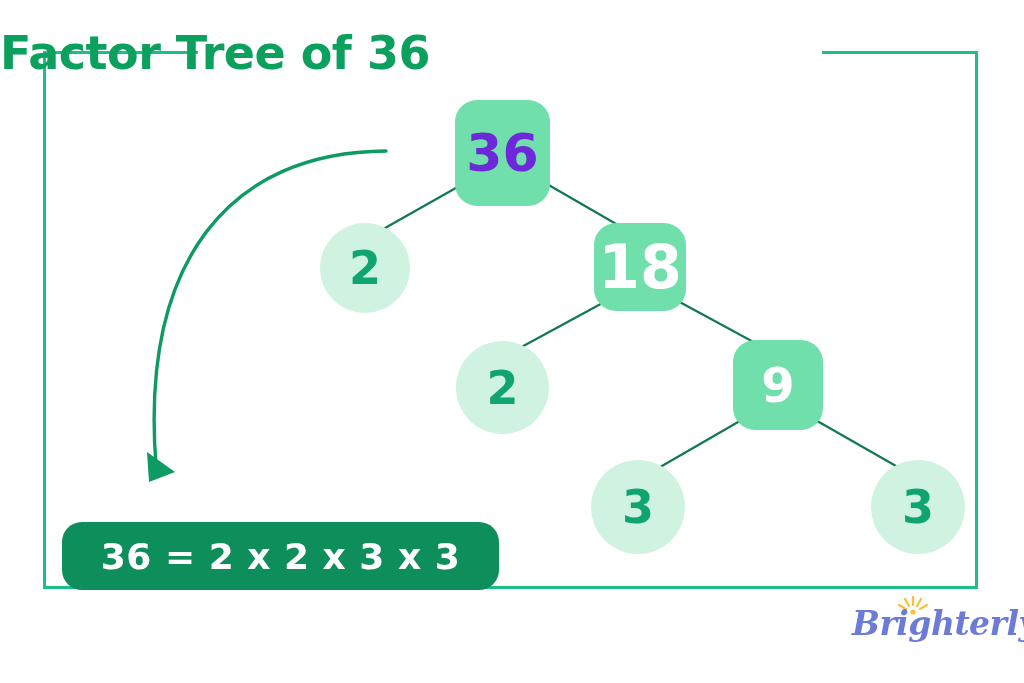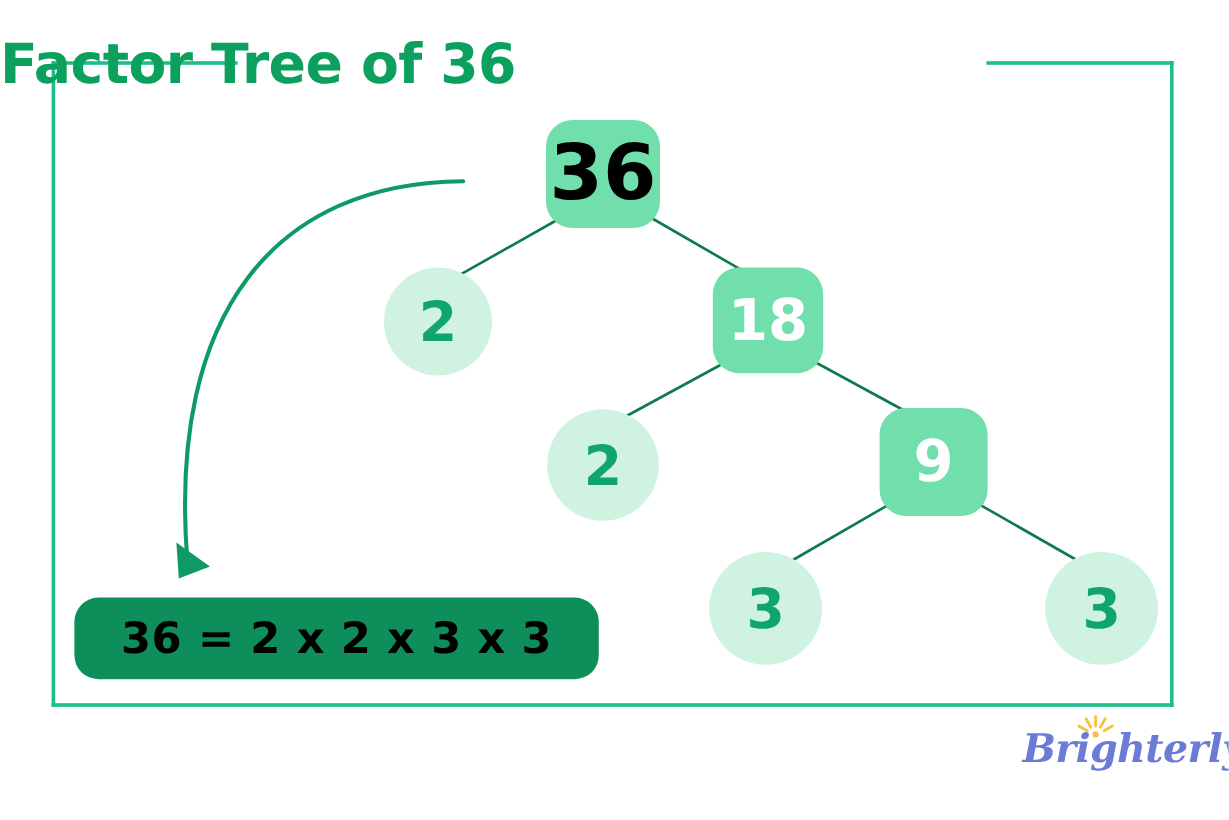--- a/index.html
+++ b/index.html
@@ -77,29 +77,29 @@
     background: #CFF3E0;
     border-radius: 50%;
     color: #11A濃;
     color: #10A56E;
   }
 
   
   .result-badge {
     position: absolute;
     left: 62px;
-    top: 498px;
+    top: 522px;
     width: 437px;
     height: 68px;
     background: #0E8E5A;
     border-radius: 20px;
     display: flex;
     align-items: center;
     justify-content: center;
-    color: #000000;
+    color: #ffffff;
     font-size: 36px;
     font-weight: bold;
     font-family: "DejaVu Sans", sans-serif;
     letter-spacing: 0.5px;
     box-sizing: border-box;
   }
 
   
   .logo {
     position: absolute;
@@ -151,27 +151,27 @@
         <line x1="745" y1="418" x2="655" y2="470" stroke="#12794F" stroke-width="2.2" stroke-linecap="round"></line>
         <line x1="812" y1="418" x2="903" y2="470" stroke="#12794F" stroke-width="2.2" stroke-linecap="round"></line>
       </g>
     <g id="arrow-group">
       <path id="arrow-path" fill="none" stroke="#0E9A63" stroke-width="3.4" stroke-linecap="round" d="M 386 151 C 230 152 140 260 156 466"></path>
       <polygon id="arrow-head" fill="#0E9A63" points="149,482 147,452 175,472"></polygon>
     </g>
   </svg>
 
   <div id="node-layer">
-      <div class="node composite" style="left: 455px; top: 100px; width: 95px; height: 90px; font-size: 64px; background: rgb(113, 223, 171); color: #000000;">
+      <div class="node composite" style="left: 455px; top: 100px; width: 95px; height: 106px; font-size: 52px; background: rgb(113, 223, 171); color: #6d28d9;">
         <span>36</span>
       </div>
       <div class="node prime" style="left: 320px; top: 223px; width: 90px; height: 90px; font-size: 46px; background: rgb(207, 243, 224); color: rgb(16, 165, 110);">
         <span>2</span>
       </div>
-      <div class="node composite" style="left: 594px; top: 223px; width: 92px; height: 88px; font-size: 48px; background: rgb(113, 223, 171); color: rgb(255, 255, 255);">
+      <div class="node composite" style="left: 594px; top: 223px; width: 92px; height: 88px; font-size: 60px; background: rgb(113, 223, 171); color: rgb(255, 255, 255);">
         <span>18</span>
       </div>
       <div class="node prime" style="left: 456px; top: 341px; width: 93px; height: 93px; font-size: 46px; background: rgb(207, 243, 224); color: rgb(16, 165, 110);">
         <span>2</span>
       </div>
       <div class="node composite" style="left: 733px; top: 340px; width: 90px; height: 90px; font-size: 48px; background: rgb(113, 223, 171); color: rgb(255, 255, 255);">
         <span>9</span>
       </div>
       <div class="node prime" style="left: 591px; top: 460px; width: 94px; height: 94px; font-size: 46px; background: rgb(207, 243, 224); color: rgb(16, 165, 110);">
         <span>3</span>

